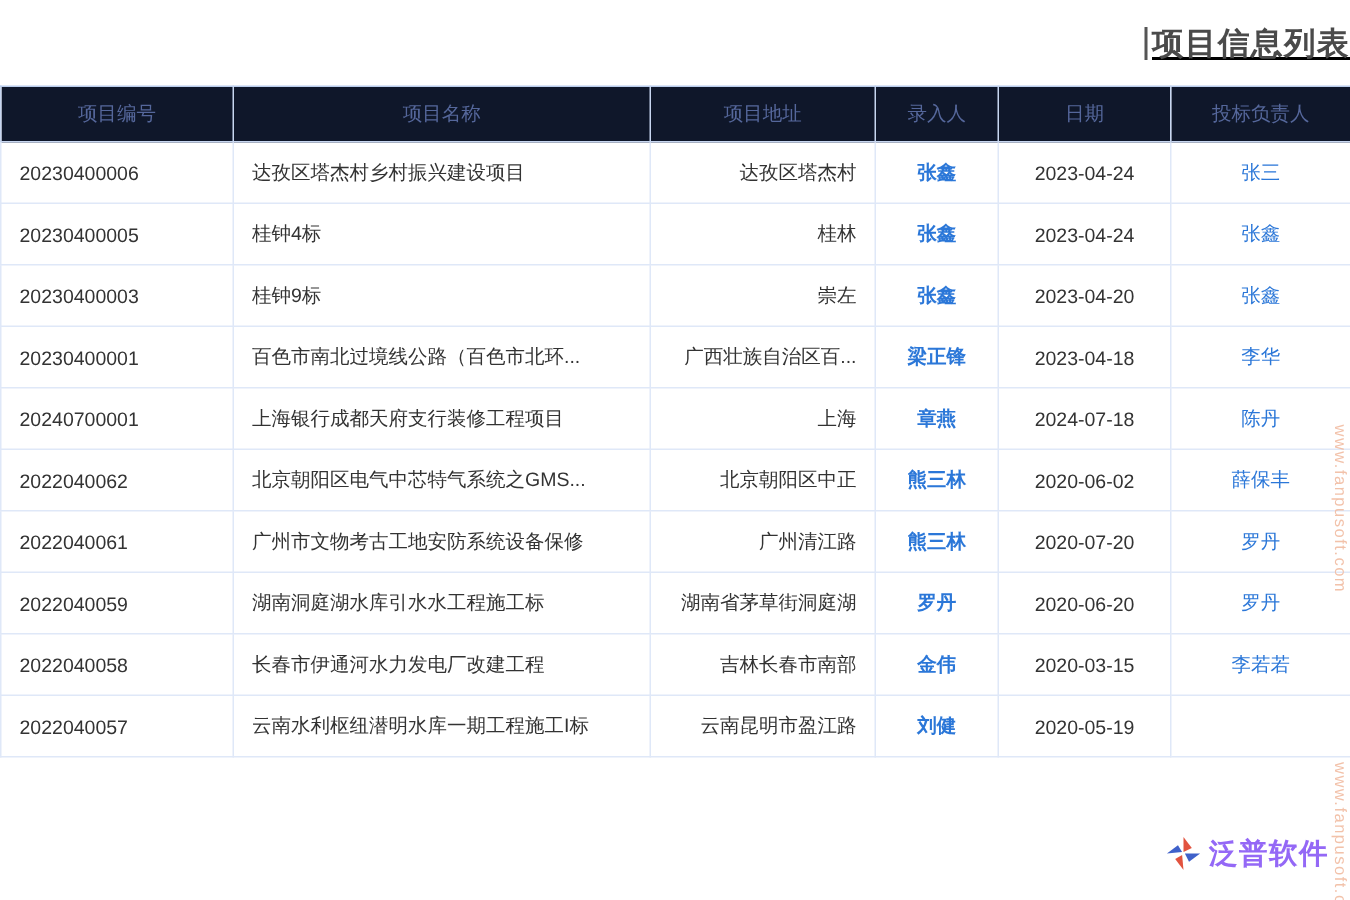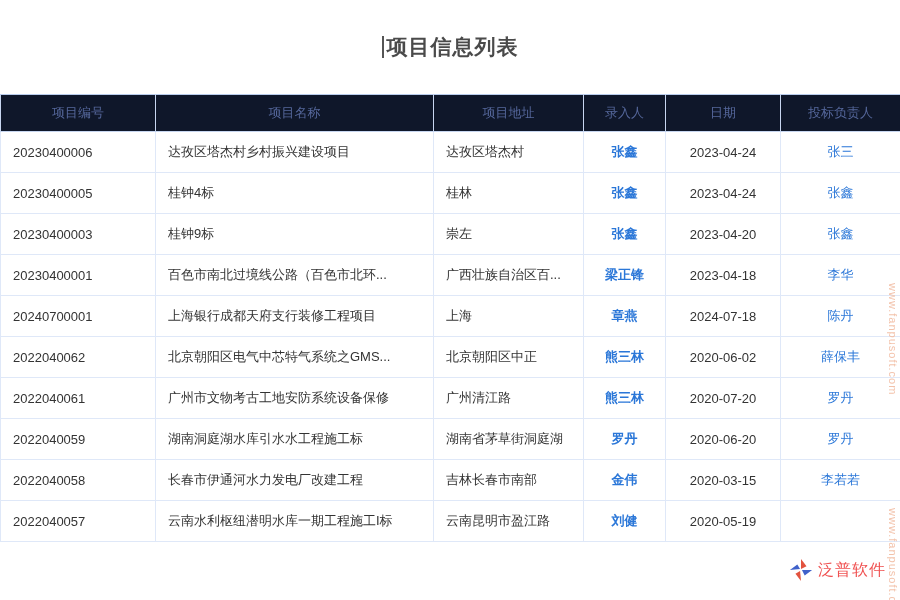--- a/index.html
+++ b/index.html
@@ -4,24 +4,25 @@
 <style>
   * { box-sizing: border-box; margin: 0; padding: 0; }
   html, body {
     width: 900px; height: 600px;
     overflow: hidden;
     background: #ffffff;
     font-family: "Liberation Sans", "DejaVu Sans", sans-serif;
     position: relative;
   }
   .title-wrap {
-    height: 94px;
+    height: 57px;
     display: flex;
     align-items: center;
-    justify-content: center;
+    justify-content: flex-end;
+    text-decoration: underline;
   }
   .title-cursor {
     width: 2px; height: 22px;
     background: #555;
     margin-right: 3px;
   }
   .page-title {
     font-size: 21px;
     font-weight: bold;
     color: #4a4a4a;
@@ -54,43 +55,43 @@
     background: #ffffff;
   }
   .col-id-w   { width: 155px; }
   .col-name-w { width: 278px; }
   .col-addr-w { width: 150px; }
   .col-entry-w{ width: 82px; }
   .col-date-w { width: 115px; }
   .col-bid-w  { width: 120px; }
   td.col-id    { }
   td.col-name  { text-align: left; }
-  td.col-addr  { text-align: left; }
+  td.col-addr  { text-align: right; }
   td.col-entry { text-align: center; }
   td.col-date  { text-align: center; }
   td.col-bidder{ text-align: center; border-radius: 11px; }
   a.link {
     color: #2b77d8;
     text-decoration: none;
     cursor: pointer;
   }
   a.link.entry { font-weight: bold; }
   .brand-watermark {
     position: absolute;
     right: 14px; bottom: 18px;
     display: flex;
     align-items: center;
     gap: 5px;
     opacity: 0.92;
     pointer-events: none;
   }
   .brand-watermark .brand-text {
-    font-size: 16px;
-    font-weight: normal;
-    color: #ef4444;
+    font-size: 19px;
+    font-weight: bold;
+    color: #8b5cf6;
     letter-spacing: 1px;
   }
   .v-watermark {
     position: absolute;
     right: 1px;
     writing-mode: vertical-rl;
     font-size: 11px;
     color: #f2bfa6;
     letter-spacing: 1px;
     opacity: 0.95;

